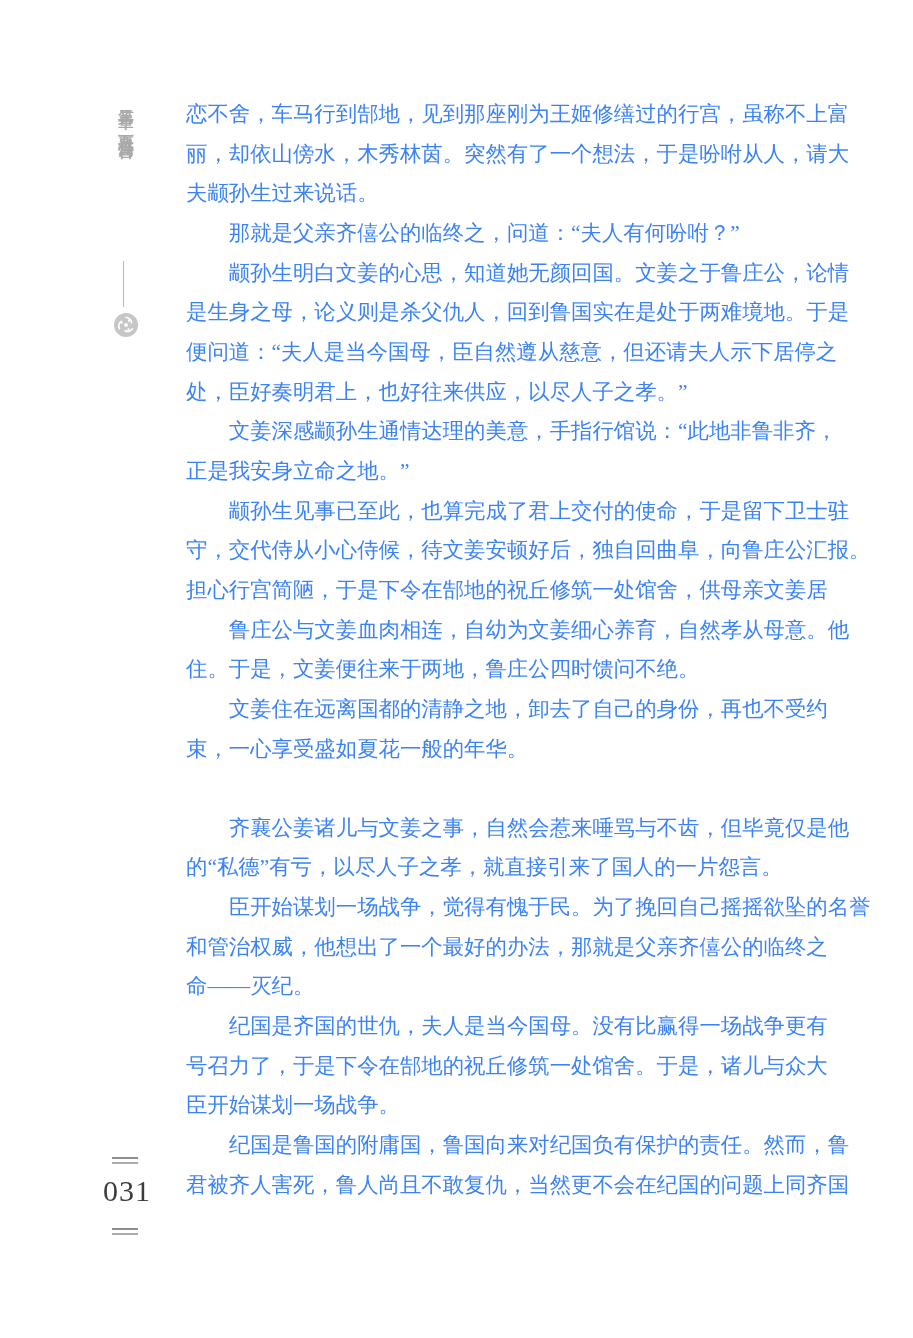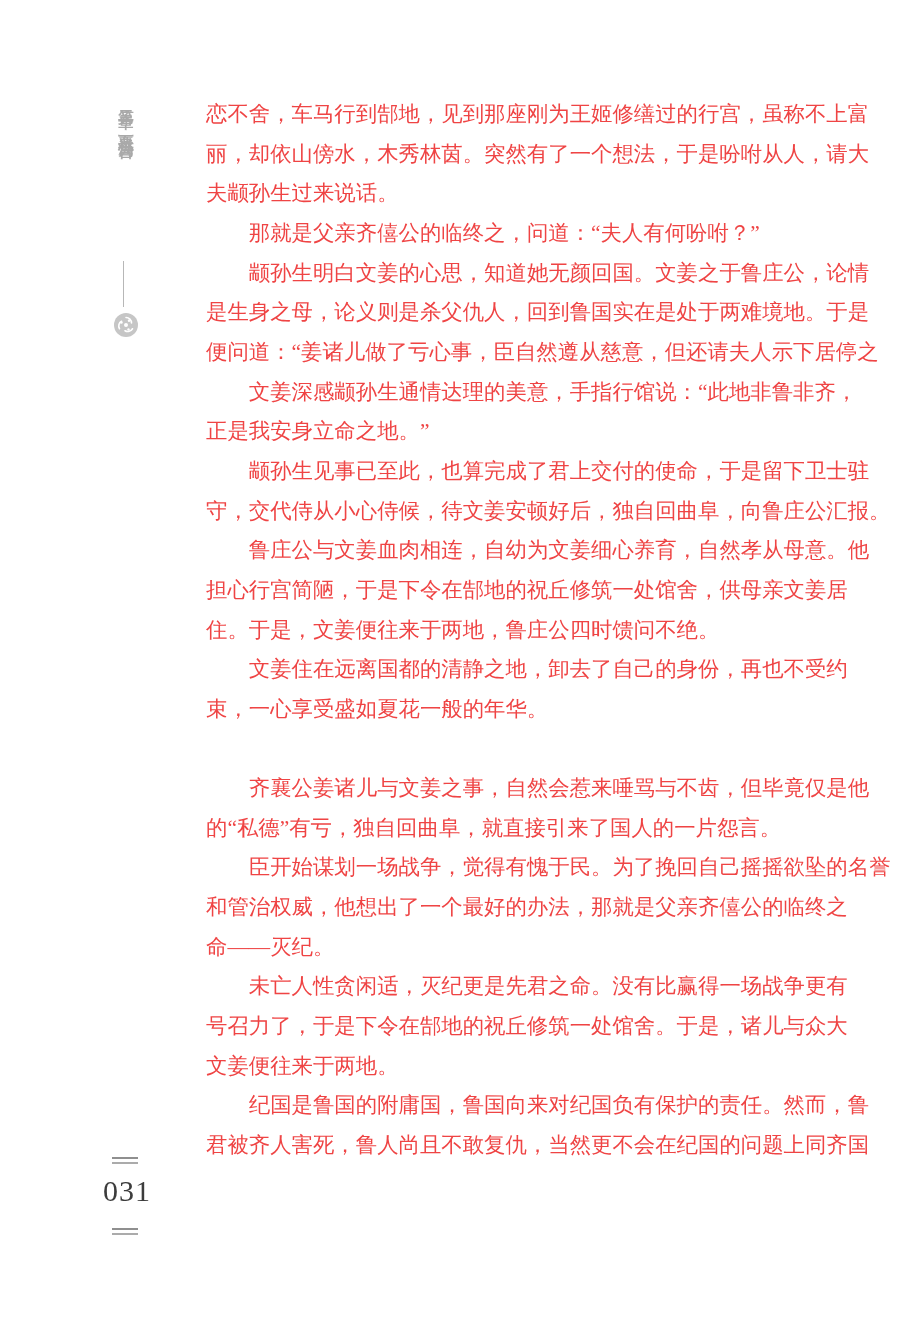--- a/index.html
+++ b/index.html
@@ -23,22 +23,21 @@
   }
   .chapter-title-dash {
     position: absolute; left: 123px; top: 261px;
     width: 1px; height: 46px; background: #b7b7b7;
   }
   .ornament { position: absolute; left: 112px; top: 311px; width: 28px; height: 28px; }
 
   
   .main-text {
     position: absolute; left: 186px; top: 95px; width: 676px;
-    color: #ef4444;
-    margin-left: 20px;
+    color: #3b82f6;
   }
   .text-line {
     height: 39.66px; line-height: 39.66px;
     font-size: 21.4px;
     white-space: nowrap;
   }
   .text-line.indent { padding-left: 42.8px; }
   .section-break { height: 39.66px; }
 
   
@@ -78,39 +77,40 @@
     </svg>
   </div>
 
   <div class="main-text">
     <div class="text-line">恋不舍，车马行到郜地，见到那座刚为王姬修缮过的行宫，虽称不上富</div>
     <div class="text-line">丽，却依山傍水，木秀林茵。突然有了一个想法，于是吩咐从人，请大</div>
     <div class="text-line">夫颛孙生过来说话。</div>
     <div class="text-line indent">那就是父亲齐僖公的临终之，问道：“夫人有何吩咐？”</div>
     <div class="text-line indent">颛孙生明白文姜的心思，知道她无颜回国。文姜之于鲁庄公，论情</div>
     <div class="text-line">是生身之母，论义则是杀父仇人，回到鲁国实在是处于两难境地。于是</div>
-    <div class="text-line">便问道：“姜诸儿做了亏心事，臣自然遵从慈意，但还请夫人示下居停之</div>
+    <div class="text-line">便问道：“夫人是当今国母，臣自然遵从慈意，但还请夫人示下居停之</div>
+    <div class="text-line">处，臣好奏明君上，也好往来供应，以尽人子之孝。”</div>
     <div class="text-line indent">文姜深感颛孙生通情达理的美意，手指行馆说：“此地非鲁非齐，</div>
     <div class="text-line">正是我安身立命之地。”</div>
     <div class="text-line indent">颛孙生见事已至此，也算完成了君上交付的使命，于是留下卫士驻</div>
     <div class="text-line">守，交代侍从小心侍候，待文姜安顿好后，独自回曲阜，向鲁庄公汇报。</div>
+    <div class="text-line">担心行宫简陋，于是下令在郜地的祝丘修筑一处馆舍，供母亲文姜居</div>
     <div class="text-line indent">鲁庄公与文姜血肉相连，自幼为文姜细心养育，自然孝从母意。他</div>
-    <div class="text-line">担心行宫简陋，于是下令在郜地的祝丘修筑一处馆舍，供母亲文姜居</div>
     <div class="text-line">住。于是，文姜便往来于两地，鲁庄公四时馈问不绝。</div>
     <div class="text-line indent">文姜住在远离国都的清静之地，卸去了自己的身份，再也不受约</div>
     <div class="text-line">束，一心享受盛如夏花一般的年华。</div>
     <div class="section-break"></div>
     <div class="text-line indent">齐襄公姜诸儿与文姜之事，自然会惹来唾骂与不齿，但毕竟仅是他</div>
-    <div class="text-line">的“私德”有亏，独自回曲阜，就直接引来了国人的一片怨言。</div>
+    <div class="text-line">的“私德”有亏，以尽人子之孝，就直接引来了国人的一片怨言。</div>
     <div class="text-line indent">臣开始谋划一场战争，觉得有愧于民。为了挽回自己摇摇欲坠的名誉</div>
     <div class="text-line">和管治权威，他想出了一个最好的办法，那就是父亲齐僖公的临终之</div>
     <div class="text-line">命——灭纪。</div>
-    <div class="text-line indent">未亡人性贪闲适，灭纪更是先君之命。没有比赢得一场战争更有</div>
+    <div class="text-line indent">纪国是齐国的世仇，夫人是当今国母。没有比赢得一场战争更有</div>
     <div class="text-line">号召力了，于是下令在郜地的祝丘修筑一处馆舍。于是，诸儿与众大</div>
-    <div class="text-line">文姜便往来于两地。</div>
+    <div class="text-line">臣开始谋划一场战争。</div>
     <div class="text-line indent">纪国是鲁国的附庸国，鲁国向来对纪国负有保护的责任。然而，鲁</div>
     <div class="text-line">君被齐人害死，鲁人尚且不敢复仇，当然更不会在纪国的问题上同齐国</div>
   </div>
 
   <div class="page-footer">
     <div class="double-rule rule-top">
       <div class="bar1"></div>
         <div class="gap"></div>
         <div class="bar2"></div>
     </div>

